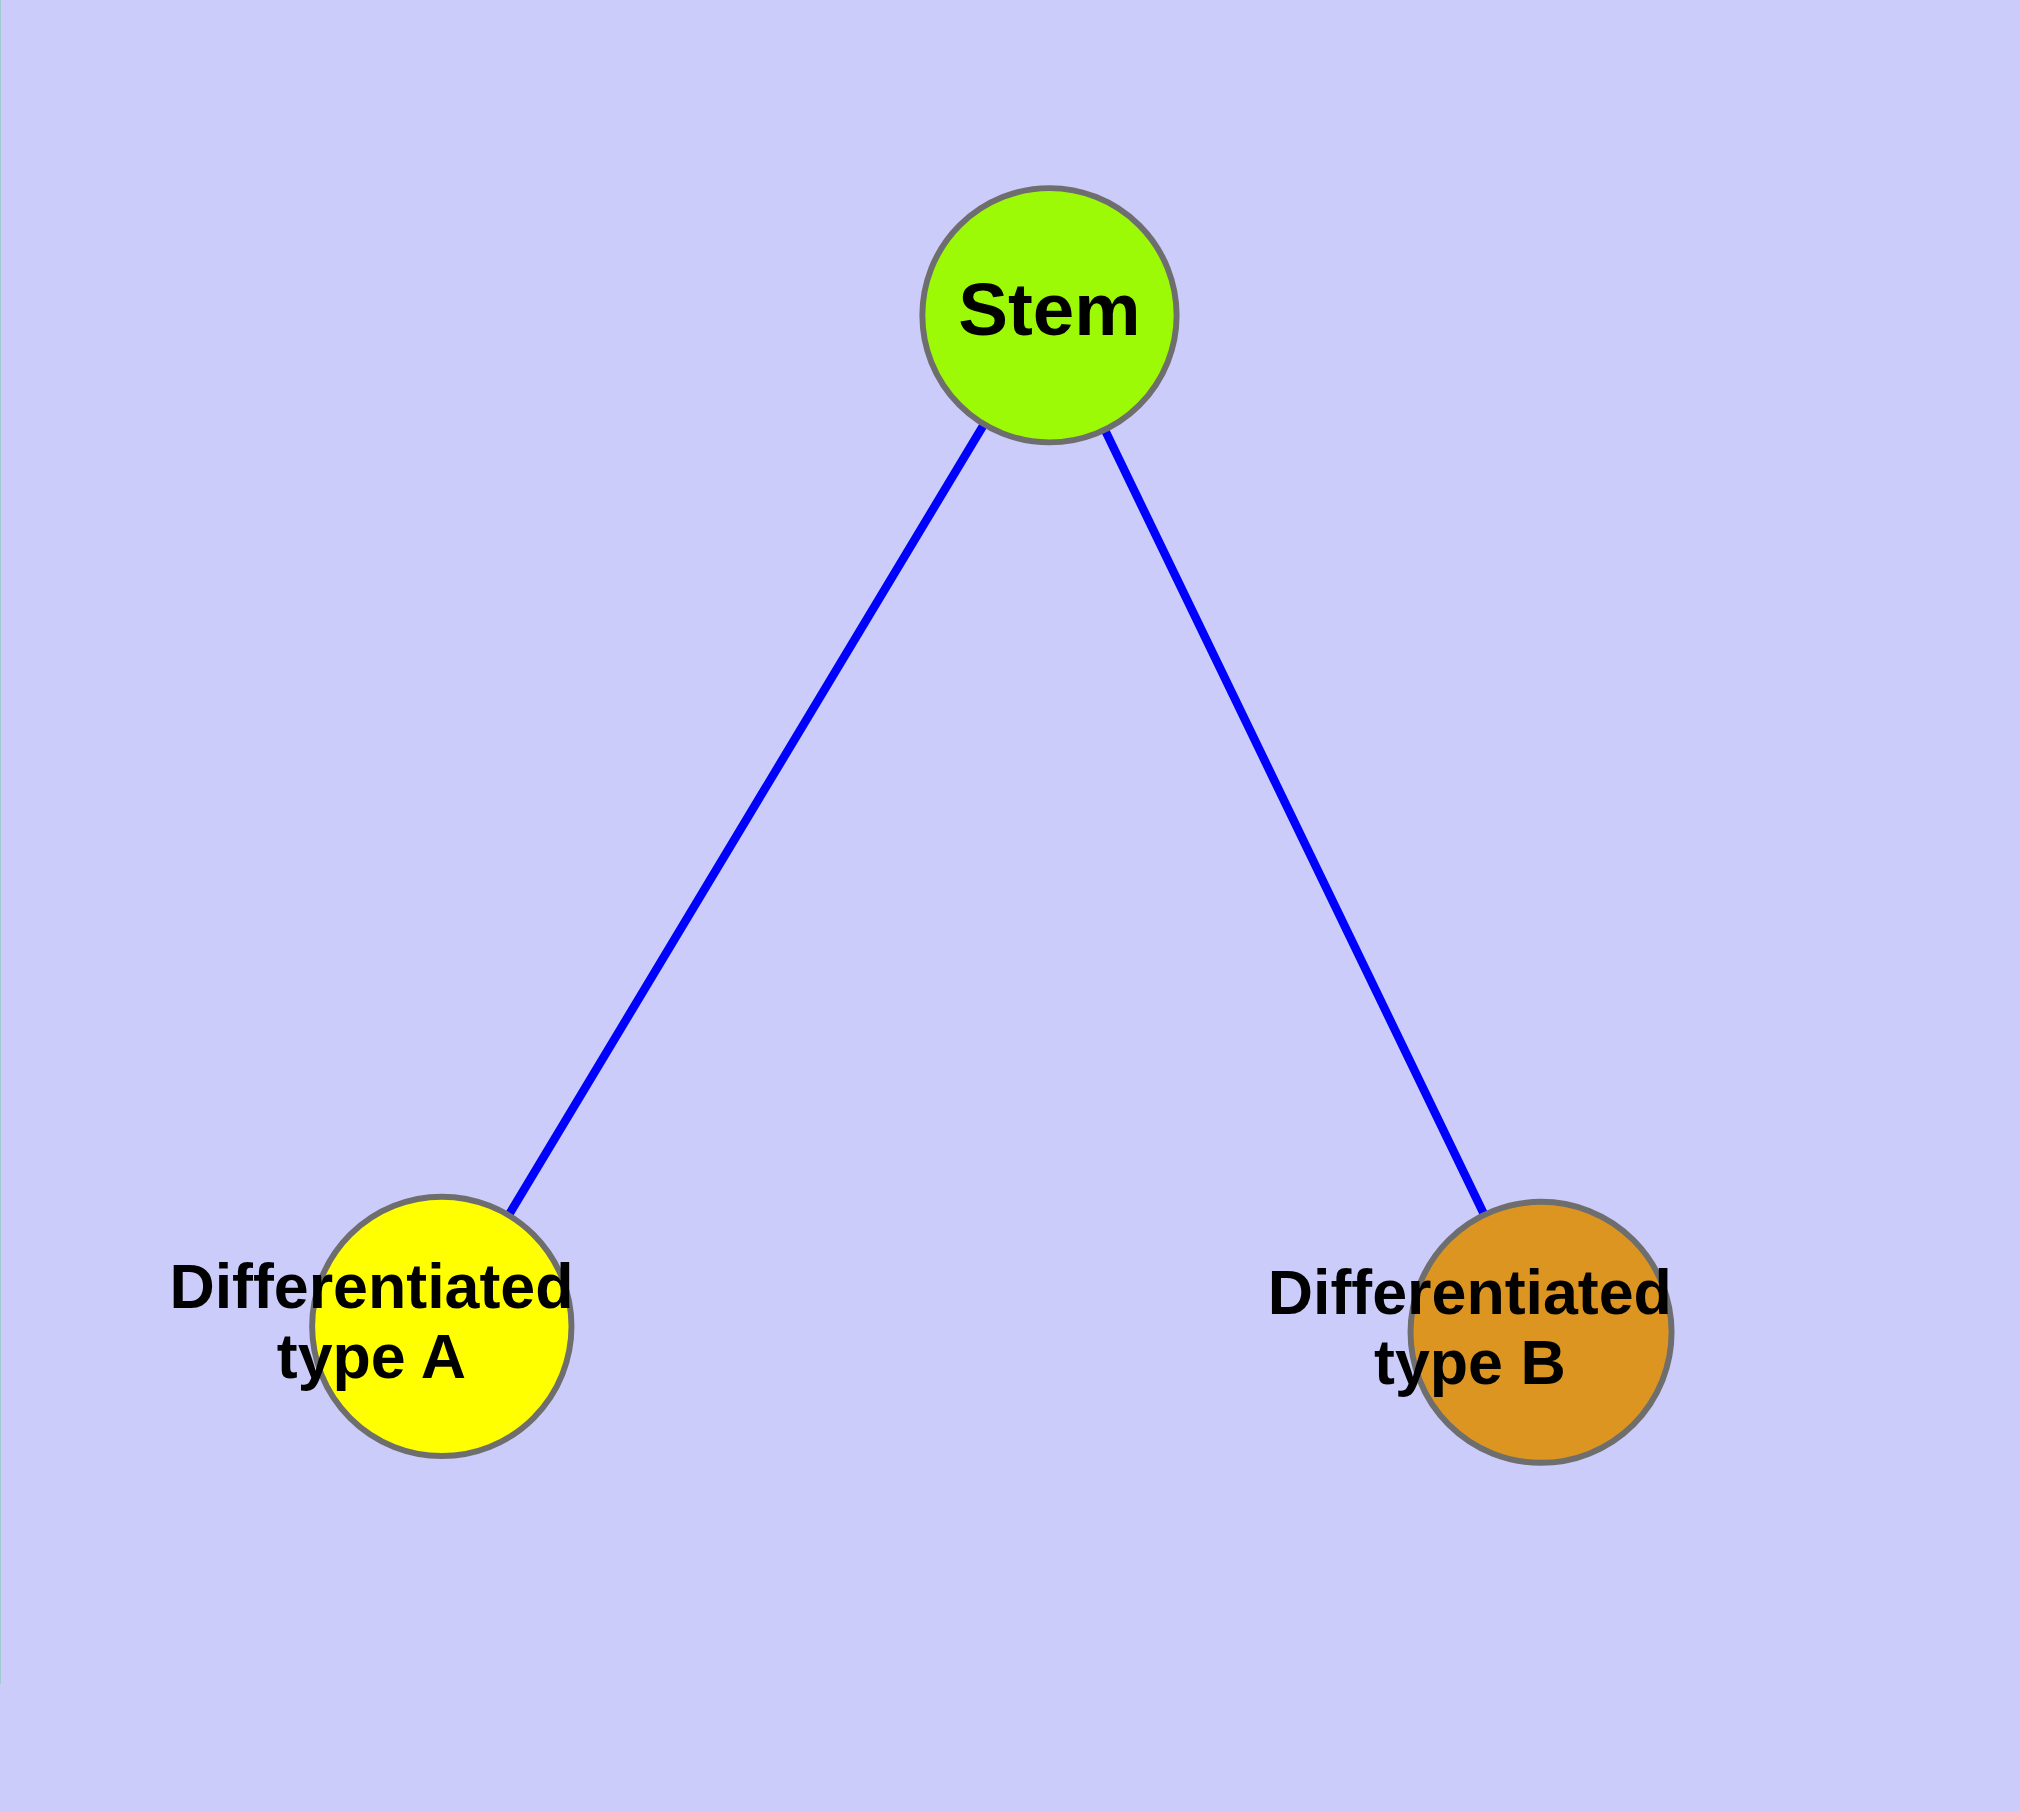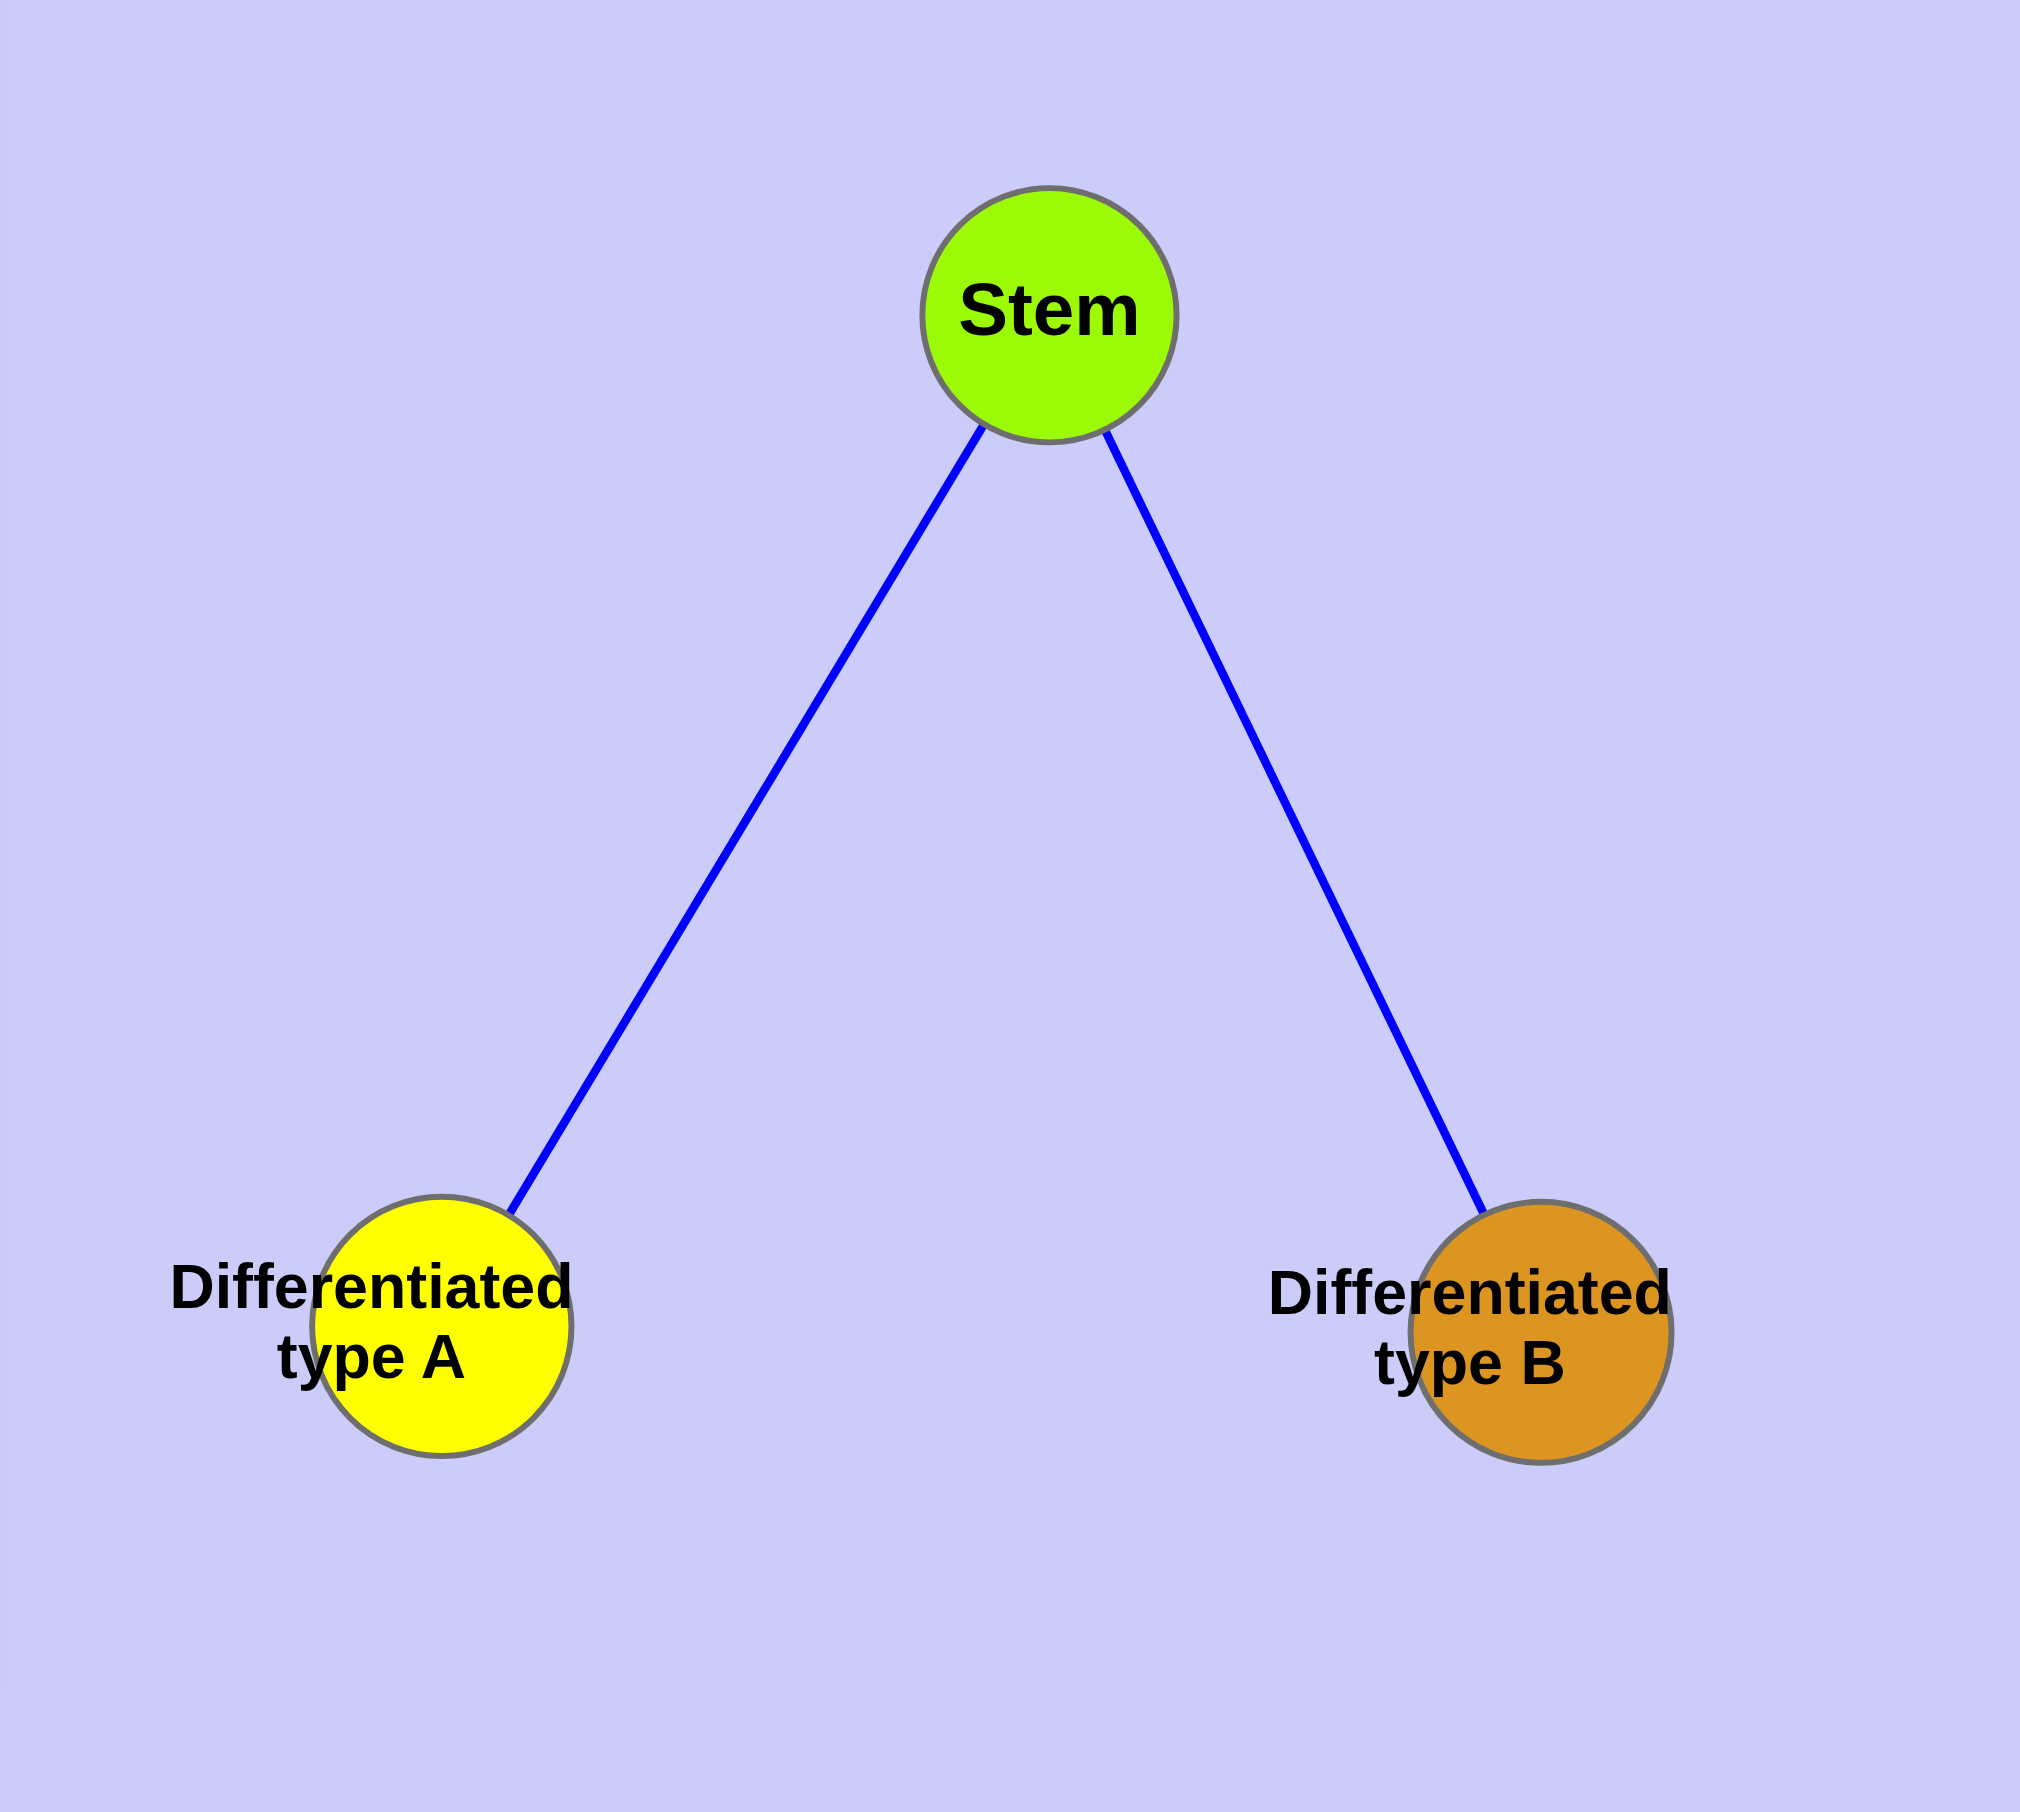--- a/index.html
+++ b/index.html
@@ -11,21 +11,21 @@
   body {
     width: 2021px;
     height: 1812px;
     overflow: hidden;
     font-family: "Liberation Sans", sans-serif;
   }
   #graph-canvas {
     position: relative;
     width: 2021px;
     height: 1684px;
-    background: #f9a8d4;
+    background: #22c55e;
   }
   #graph-svg {
     position: absolute;
     top: 0;
     left: 0;
     width: 2021px;
     height: 1812px;
     display: block;
   }
   .node-label {

